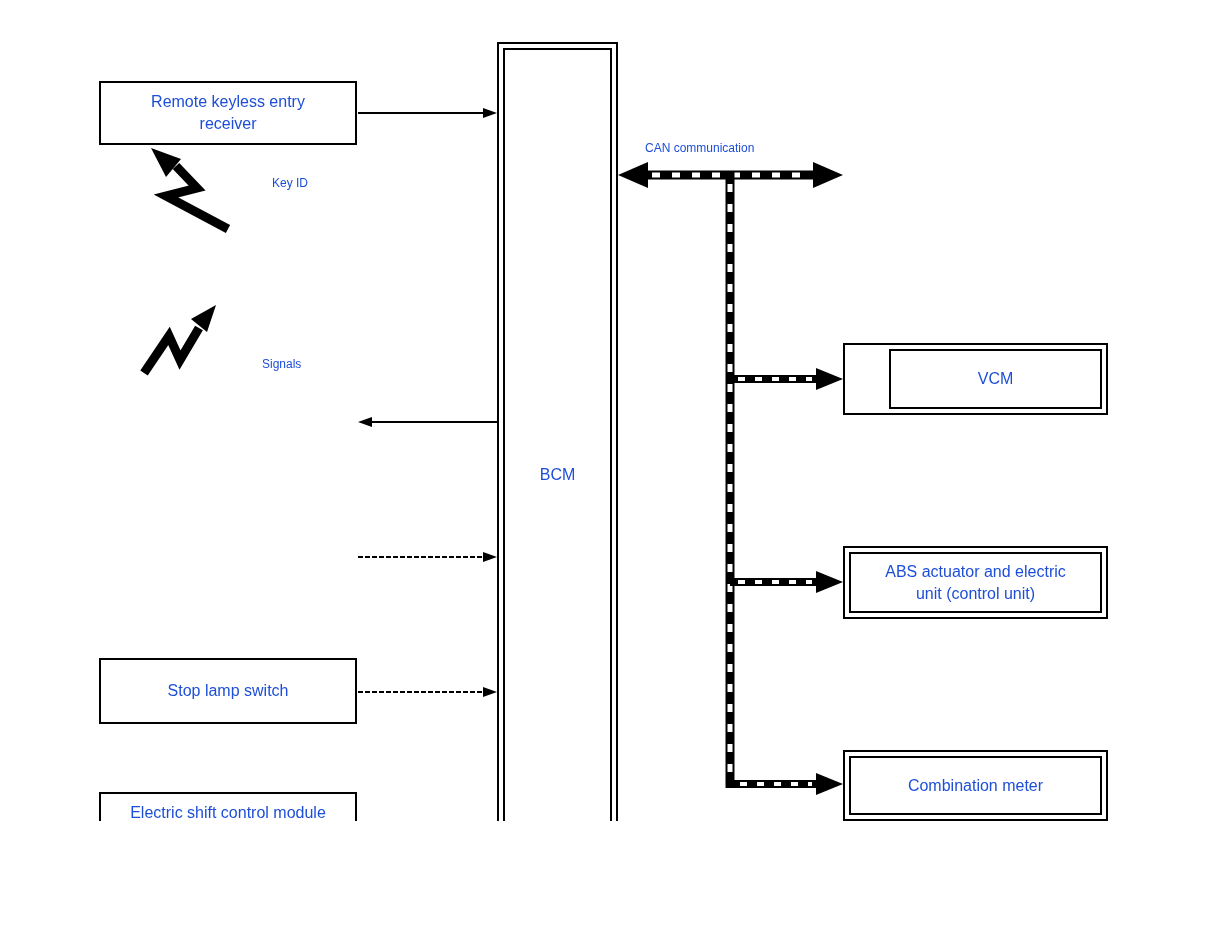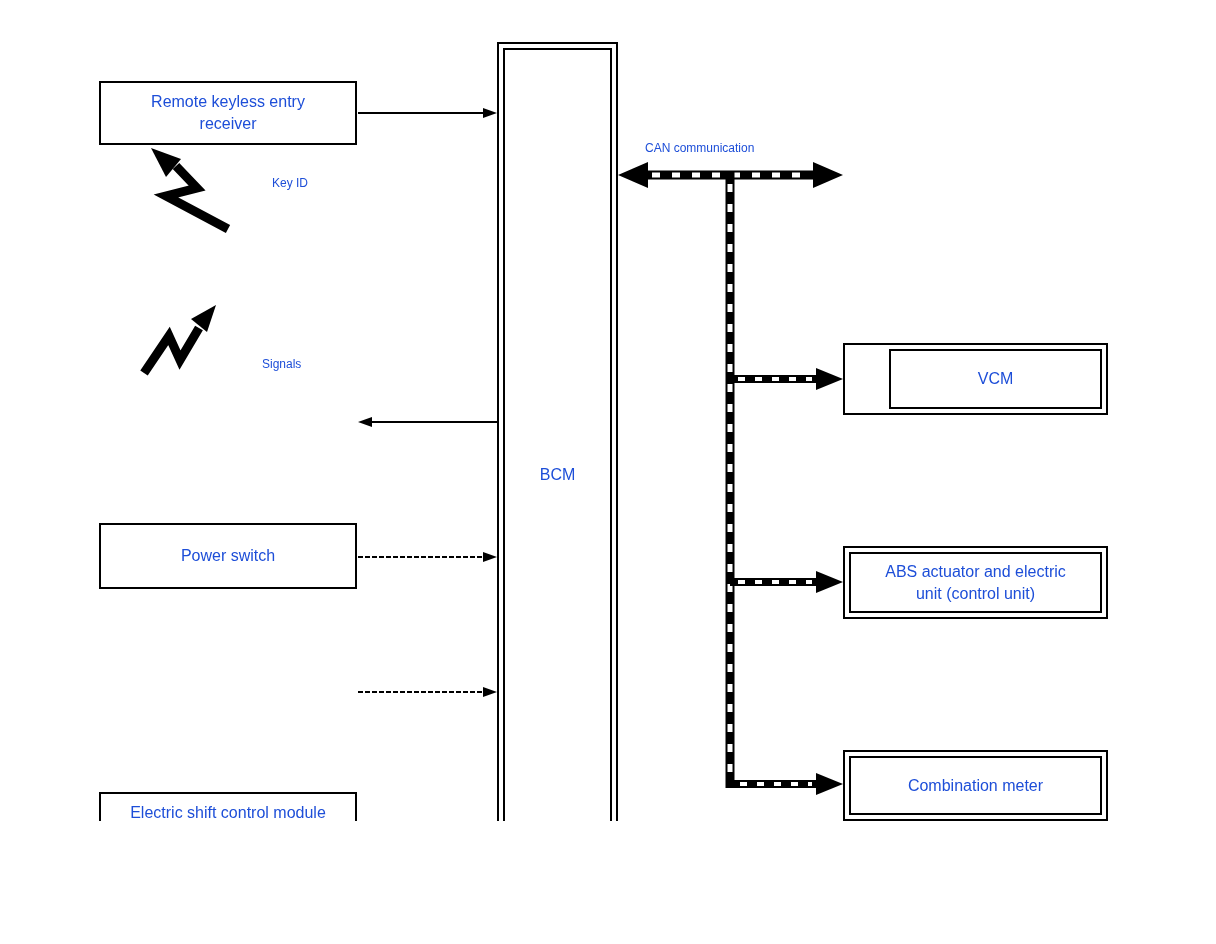--- a/index.html
+++ b/index.html
@@ -132,22 +132,22 @@
       <path d="M144,373 L169,336 L180,360 L199,328" fill="none" stroke="#000" stroke-width="9"></path>
       <polygon points="216,305 207,332 191,319" fill="#000"></polygon>
     </g>
   </svg>
 
   <div class="node" style="left:99px; top:81px; width:258px; height:64px;">Remote keyless entry
 receiver</div>
 
 
 
-  <div class="node" style="left:99px; top:523px; width:258px; height:66px;">Power switch</div>
 
+  <div class="node" style="left:99px; top:658px; width:258px; height:66px;">Stop lamp switch</div>
 
   <div class="node" style="left:99px; top:792px; width:258px; height:85px;">Electric shift control module
 (P/N position signal,
 P position signal)</div>
 
   <div class="node-double" style="left:497px; top:42px; width:121px; height:865px;">
     <div class="inner">
       <span>BCM</span>
     </div>
   </div>

